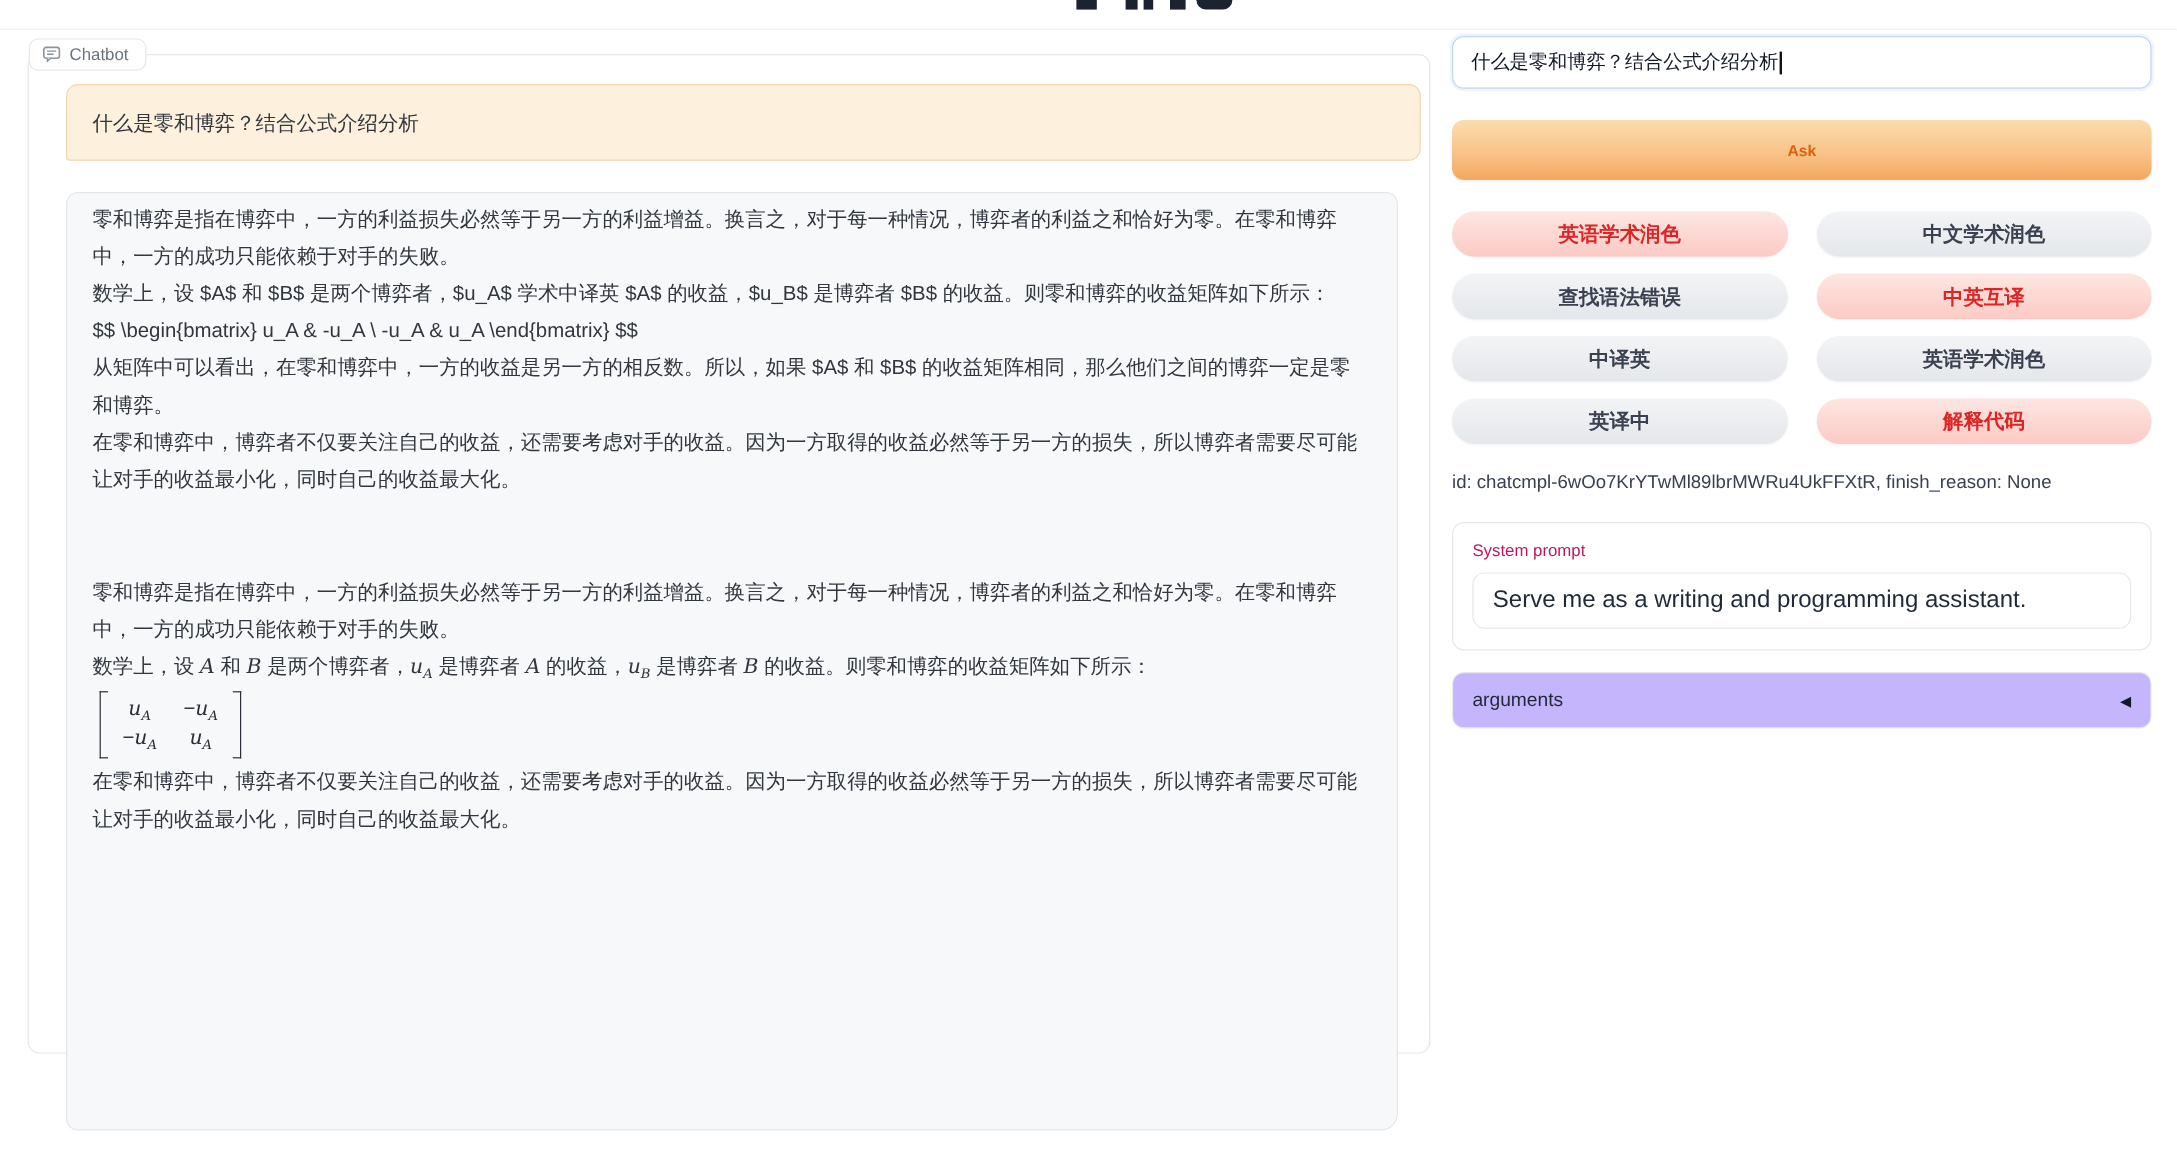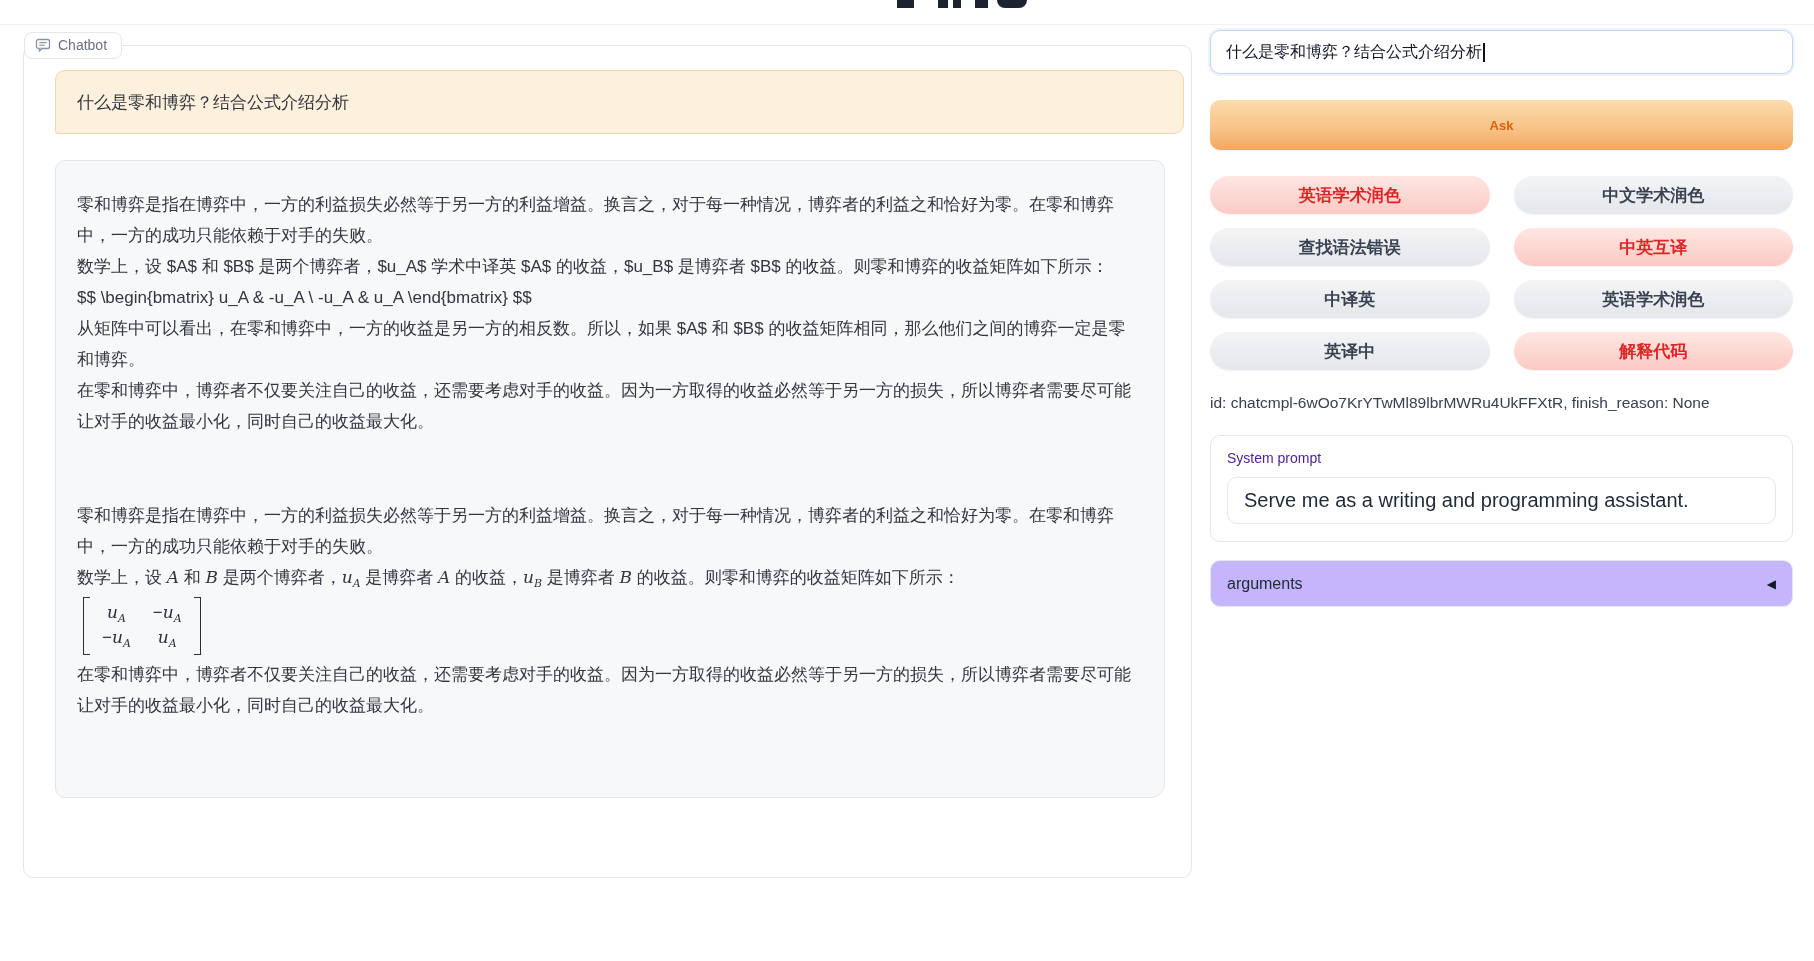--- a/index.html
+++ b/index.html
@@ -21,23 +21,23 @@
     background:#fff; border:1px solid #e5e7eb; border-radius:10px; }
   .chat-label-tab { position:absolute; top:-14px; left:0; background:#fff;
     border:1px solid #e5e7eb; border-radius:8px; padding:4px 14px 5px 10px;
     display:flex; align-items:center; gap:7px; color:#6b7280; font-size:14px; }
   .chat-label-tab svg { display:block; }
 
   .bubble { position:absolute; border-radius:10px; font-size:17px; line-height:31px; color:#32363f; }
   .bubble-user { left:31px; top:24px; width:1129px; height:64px;
     background:#fdf0dc; border:1px solid #f1d6ae; border-bottom-left-radius:3px;
     display:flex; align-items:center; padding:0 21px; }
-  .bubble-bot { left:31px; top:114px; width:1110px; height:638px;
+  .bubble-bot { left:31px; top:114px; width:1110px; height:782px;
     background:#f7f8f9; border:1px solid #e4e6e9; border-bottom-right-radius:14px;
-    padding:28px 30px 0 21px; overflow:hidden; }
+    padding:6px 30px 0 21px; overflow:hidden; }
   .bubble-bot .spacer { height:63px; }
   .bubble-bot .line { min-height:31px; }
 
   i.m { font-family:"DejaVu Serif","Liberation Serif",serif; font-style:italic; font-size:17px; }
   sub.msub { font-family:"DejaVu Serif","Liberation Serif",serif; font-style:italic;
     font-size:11px; vertical-align:-4px; line-height:0; }
 
   .mtxwrap { display:flex; align-items:stretch; margin:4px 0 4px 6px; width:fit-content; }
   .bracket { width:7px; }
   .bracket.left  { border-left:1.6px solid #2a2f3a; border-top:1.6px solid #2a2f3a; border-bottom:1.6px solid #2a2f3a; }
@@ -61,21 +61,21 @@
   .pgrid { margin-top:26px; display:grid; grid-template-columns:1fr 1fr; column-gap:24px; row-gap:14px; }
   .pbtn { height:38px; border:none; border-radius:20px; font-size:17px; font-weight:bold;
     cursor:pointer; font-family:Liberation Serif, serif; box-shadow:0 1px 2px rgba(0,0,0,.05); }
   .pbtn.pink { background:linear-gradient(180deg,#fee6e2 0%,#fccac4 100%); color:#dc2626; }
   .pbtn.gray { background:linear-gradient(180deg,#f3f4f6 0%,#e4e7eb 100%); color:#3a4252; }
 
   .status-line { margin-top:24px; font-size:15.5px; color:#374151; }
 
   .sys-group { margin-top:23px; border:1px solid #e5e7eb; border-radius:10px;
     background:#fff; padding:14px 16px 17px 16px; }
-  .sys-label { font-size:14px; color:#4c1d95; }
+  .sys-label { font-size:14px; color:#be185d; }
   .sys-input { margin-top:11px; height:47px; border:1px solid #e5e7eb; border-radius:10px;
     display:flex; align-items:center; padding:0 16px; font-size:20px; color:#1f2937; }
 
   .accordion { margin-top:18px; border:1px solid #e5e7eb; border-radius:10px; height:47px;
     display:flex; align-items:center; justify-content:space-between; padding:0 16px;
     font-size:16px; color:#1f2937; cursor:pointer; background:#c4b5fd; }
   .acc-arrow { font-size:12px; color:#111827; }
 </style>
 </head>
 <body>

